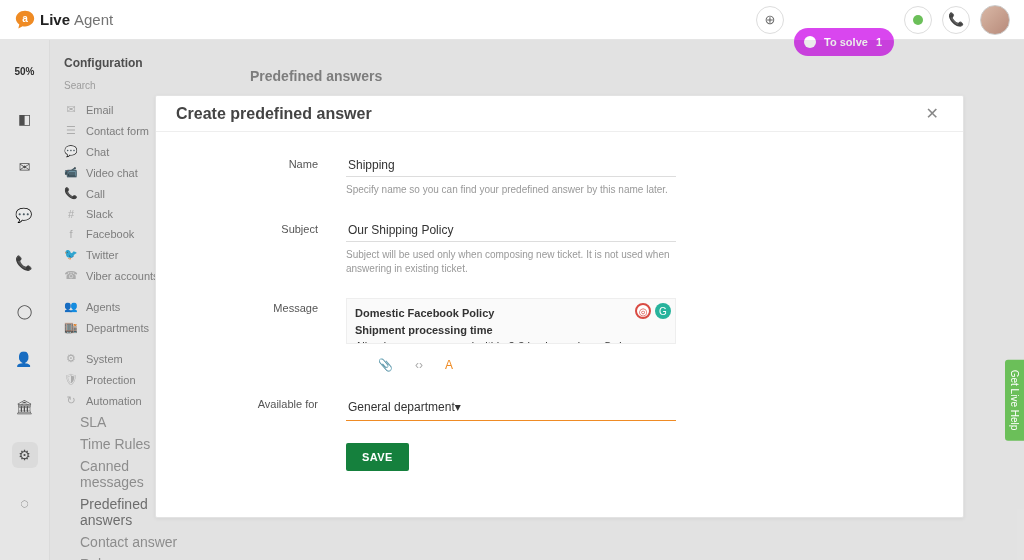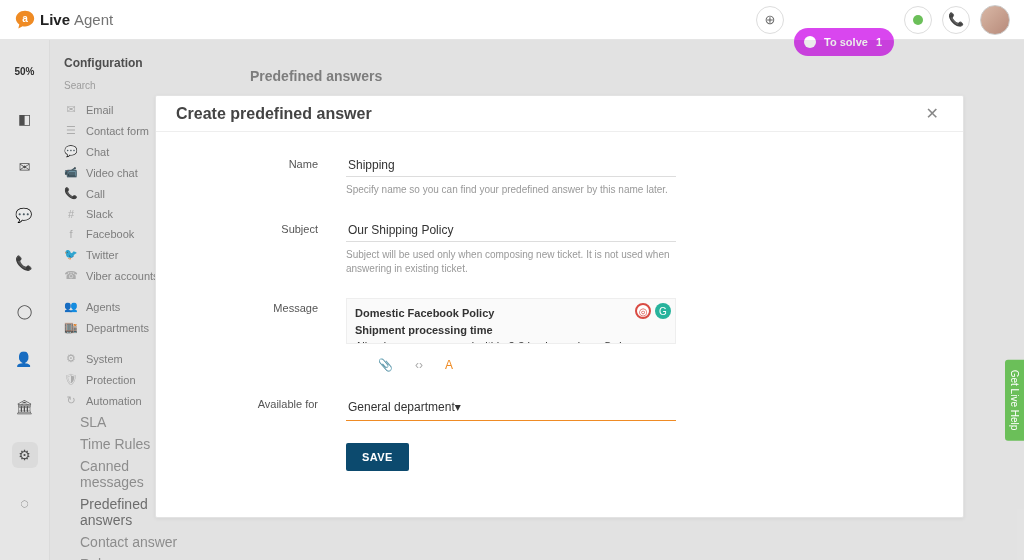--- a/index.html
+++ b/index.html
@@ -54,21 +54,21 @@
   .helper{font-size:10px;color:#999;margin-top:6px;line-height:1.4;}
   .msg-box{width:100%;border:1px solid #eee;background:#fafafa;padding:6px 6px 6px 8px;font-size:11px;line-height:1.5;color:#333;position:relative;height:46px;overflow:hidden;}
   .msg-box b{font-weight:700;}
   .msg-actions{position:absolute;right:4px;top:4px;display:flex;gap:4px;}
   .msg-bubble{width:16px;height:16px;border-radius:50%;display:flex;align-items:center;justify-content:center;font-size:10px;}
   .bubble-red{border:2px solid #d94b43;color:#d94b43;background:#fff;}
   .bubble-green{background:#27b39c;color:#fff;}
   .msg-toolbar{margin-top:14px;display:flex;gap:22px;color:#aaa;font-size:12px;padding-left:32px;}
   .msg-toolbar .a{color:#ef8b24;}
   .dropdown{width:100%;border:none;border-bottom:1px solid #ef8b24;padding:6px 2px;font-size:12px;color:#333;display:flex;justify-content:flex-start;cursor:pointer;}
-  .save-btn{background:#0c4a6e;color:#fff;border:none;padding:8px 16px;font-size:11px;font-weight:700;border-radius:2px;cursor:pointer;letter-spacing:0.4px;}
+  .save-btn{background:#15803d;color:#fff;border:none;padding:8px 16px;font-size:11px;font-weight:700;border-radius:2px;cursor:pointer;letter-spacing:0.4px;}
 
   
   .help-tab{position:absolute;right:0;top:400px;transform:translateY(-50%) rotate(0);background:#6bbf59;color:#fff;writing-mode:vertical-rl;padding:10px 4px;font-size:10px;z-index:30;cursor:pointer;border-radius:3px 0 0 3px;}
 </style>
 </head>
 <body>
 
 <div class="topbar">
   <div class="logo">
     <span class="logo-mark">

